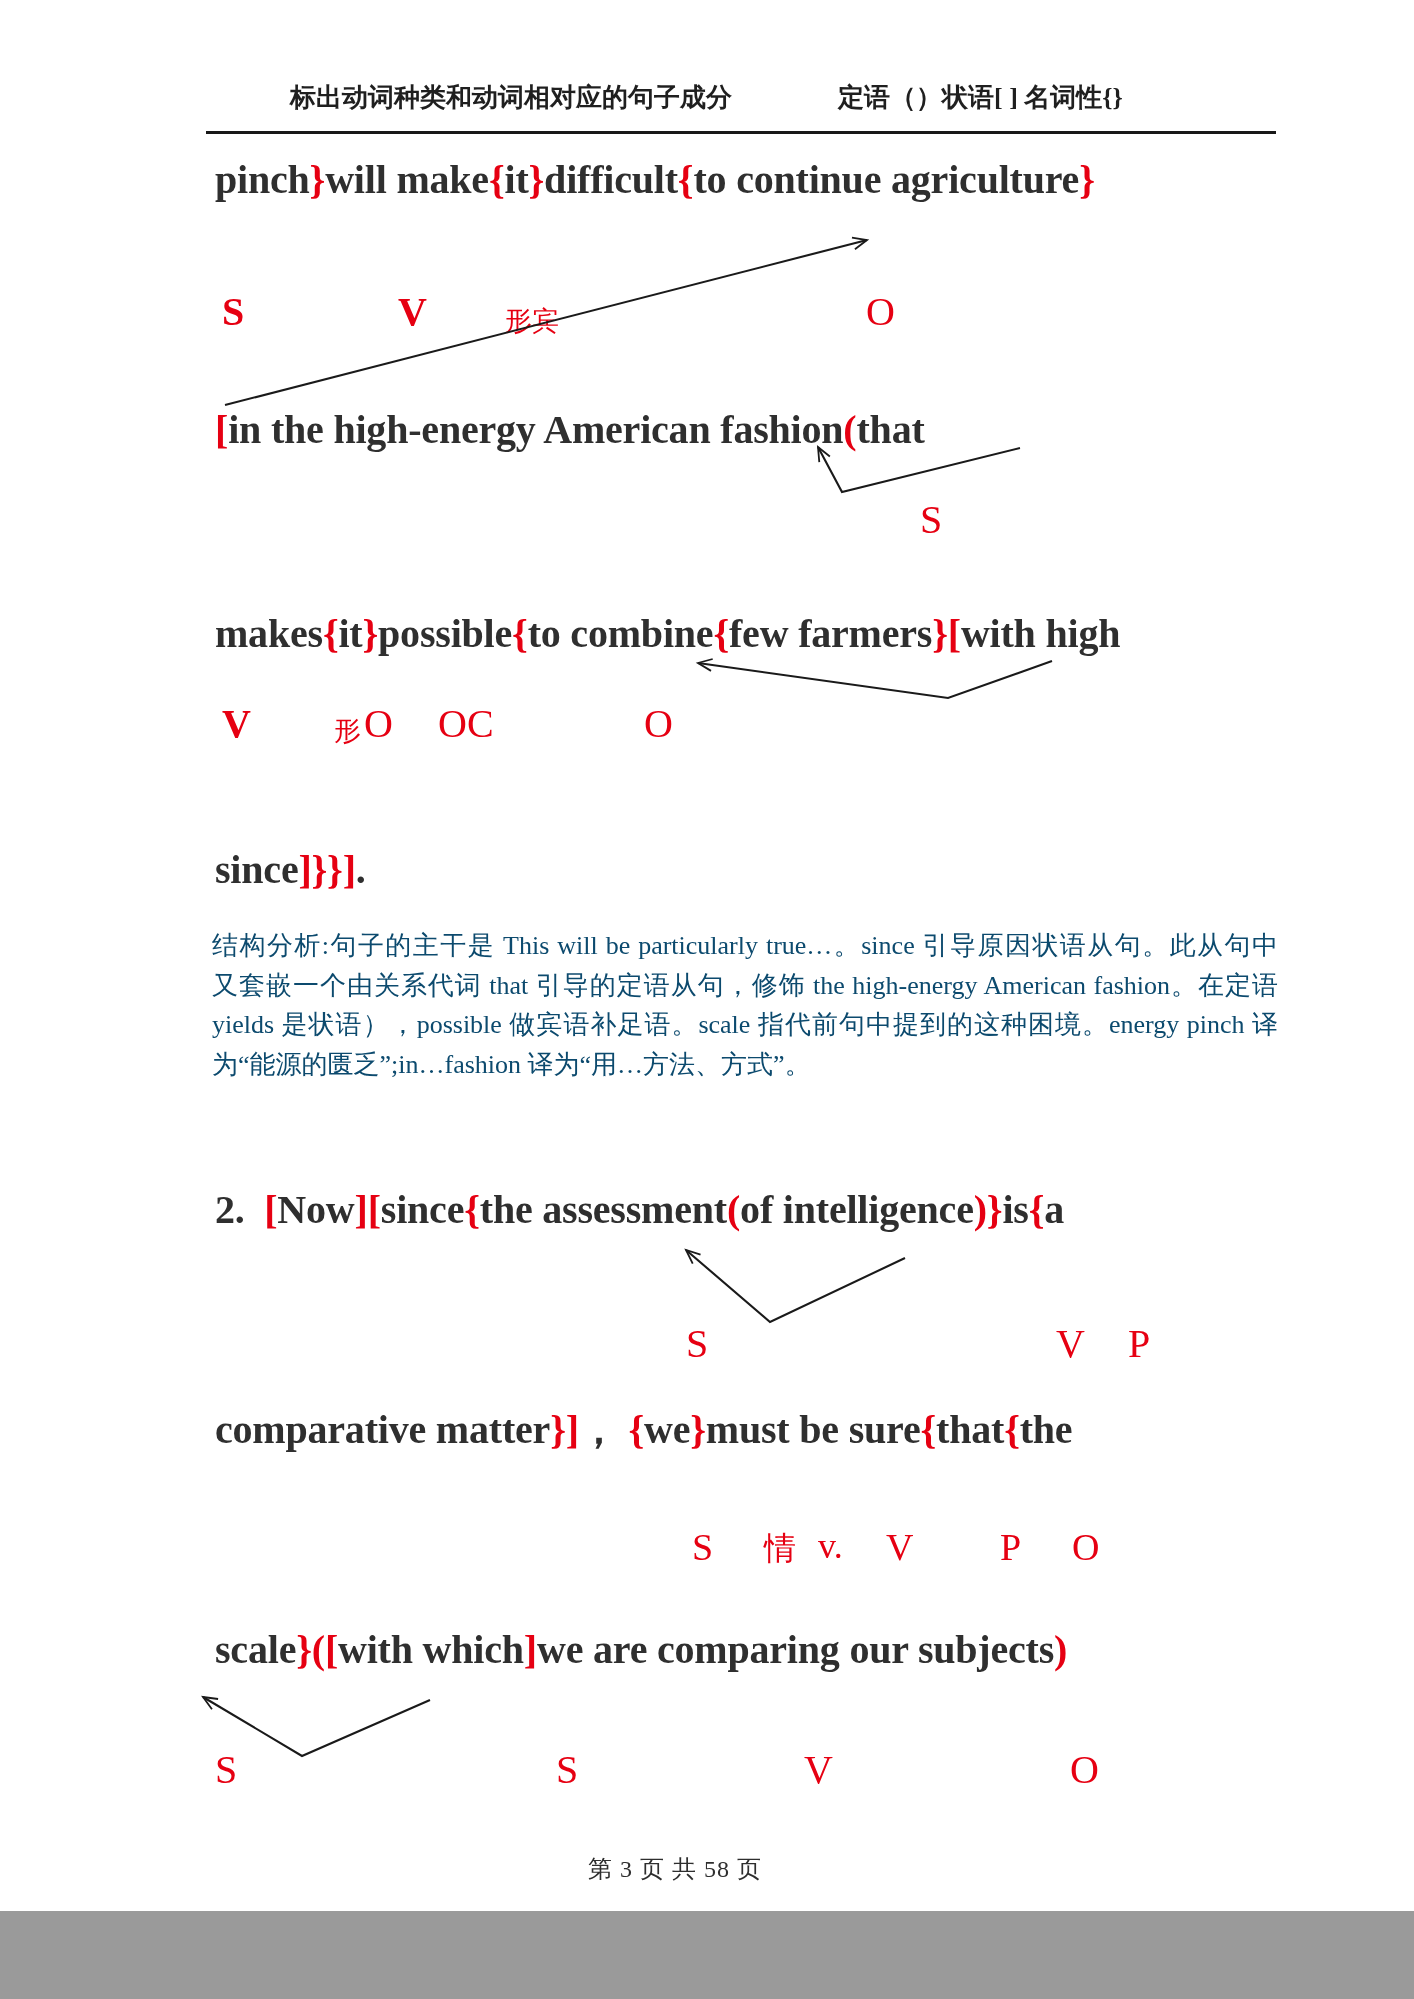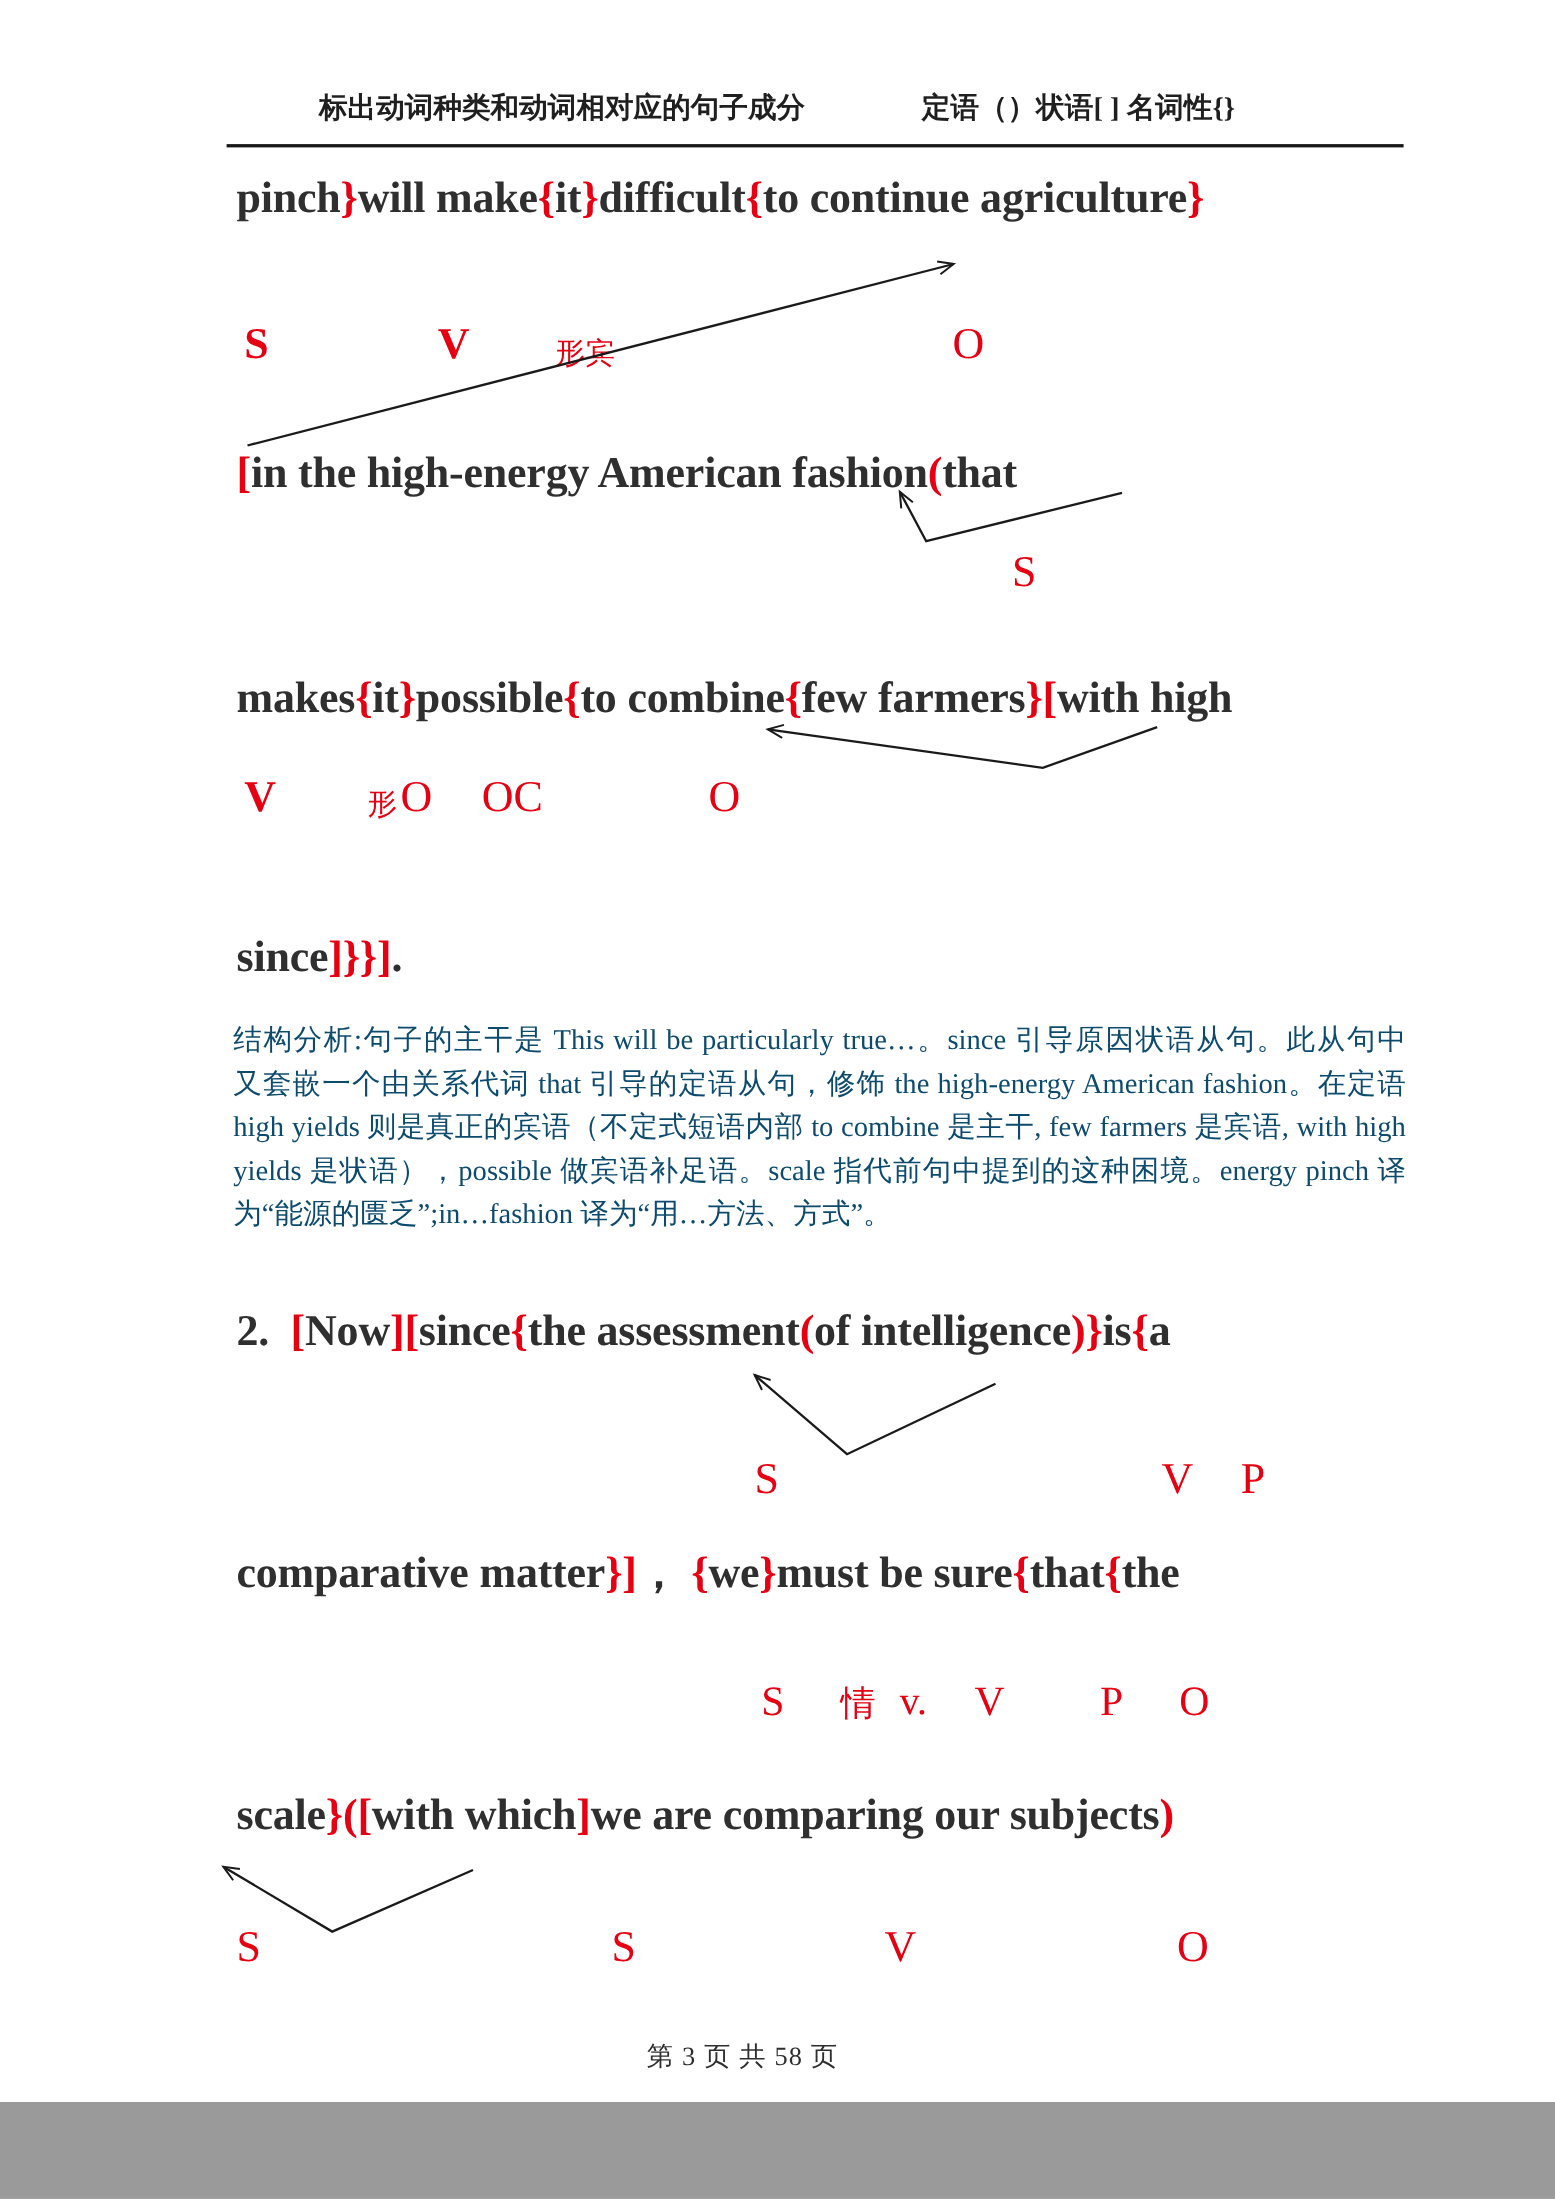--- a/index.html
+++ b/index.html
@@ -62,21 +62,20 @@
       <span class="glabel" style="left: 1000px; top: 1528px; font-size: 38px;">P</span>
       <span class="glabel" style="left: 1072px; top: 1528px; font-size: 38px;">O</span>
       <span class="glabel" style="left: 215px; top: 1750px; font-size: 40px;">S</span>
       <span class="glabel" style="left: 556px; top: 1750px; font-size: 40px;">S</span>
       <span class="glabel" style="left: 804px; top: 1750px; font-size: 40px;">V</span>
       <span class="glabel" style="left: 1070px; top: 1750px; font-size: 40px;">O</span>
     </div>
   <div id="para" class="para" style="left: 212px; top: 926px; width: 1066px;">
       <div class="para-line" style="font-size: 26px; line-height: 39.6px;">结构分析:句子的主干是 This will be particularly true…。since 引导原因状语从句。此从句中</div>
       <div class="para-line" style="font-size: 26px; line-height: 39.6px;">又套嵌一个由关系代词 that 引导的定语从句，修饰 the high-energy American fashion。在定语</div>
-      <div class="para-line" style="font-size: 26px; line-height: 39.6px;">high yields 则是真正的宾语（不定式短语内部 to combine 是主干, few farmers 是宾语, with high</div>
       <div class="para-line" style="font-size: 26px; line-height: 39.6px;">yields 是状语），possible 做宾语补足语。scale 指代前句中提到的这种困境。energy pinch 译</div>
       <div class="para-line last" style="font-size: 26px; line-height: 39.6px;">为“能源的匮乏”;in…fashion 译为“用…方法、方式”。</div>
     </div>
   <svg id="arrows" width="1414" height="1999" viewBox="0 0 1414 1999">
       <defs>
         <marker id="ah" markerWidth="20" markerHeight="16" refX="15" refY="7" orient="auto" markerUnits="userSpaceOnUse">
           <path d="M1,1 L15,7 L1,13" fill="none" stroke="#1a1a1a" stroke-width="1.8"></path>
         </marker>
       </defs>
       <polyline points="225,405 867,240" fill="none" stroke="#1a1a1a" stroke-width="2.1" marker-end="url(#ah)"></polyline>

